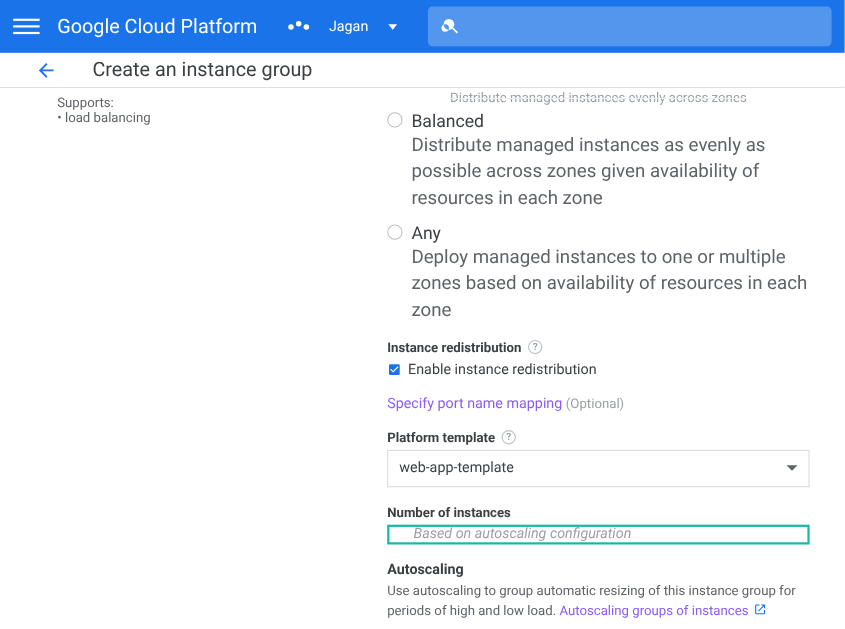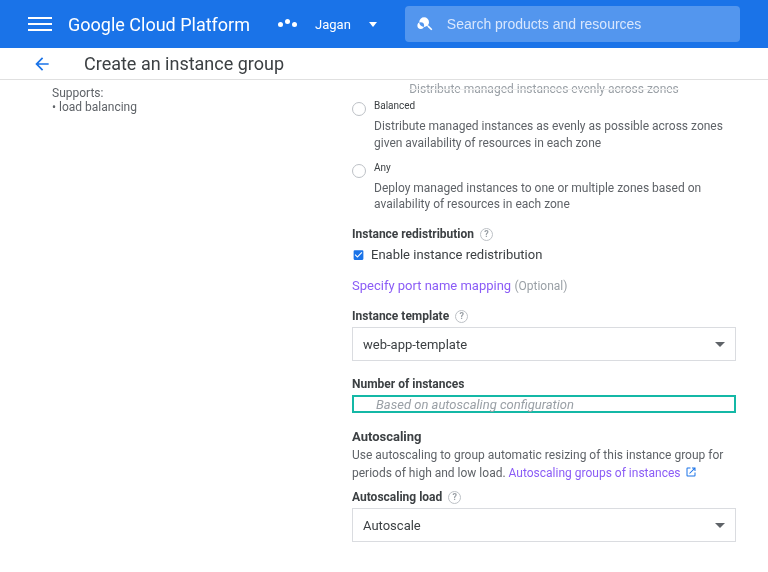--- a/index.html
+++ b/index.html
@@ -1,17 +1,17 @@
 <!DOCTYPE html>
 <html><head>
 <meta charset="utf-8">
 <style>
 * { margin: 0; padding: 0; box-sizing: border-box; }
 body { font-family: Roboto, Arial, sans-serif; font-size: 13px; color: #3c4043; width: 768px; background: #fff; }
-.topbar { background: #1a73e8; height: 48px; display: flex; align-items: center; padding: 0 28px; gap: 8px; }
+.topbar { background: #1a73e8; height: 48px; display: flex; align-items: center; padding: 0 12px; gap: 8px; }
 .hamburger { width: 24px; height: 24px; display: flex; flex-direction: column; justify-content: center; gap: 4px; cursor: pointer; }
 .hamburger span { height: 2px; background: #fff; }
 .brand { color: #fff; font-size: 18px; font-weight: 400; margin-left: 8px; }
 .project-sel { display: flex; align-items: center; gap: 18px; color: #fff; margin-left: 20px; cursor: pointer; }
 .project-sel .dots { display: inline-flex; gap: 2px; }
 .project-sel .dots span { width: 5px; height: 5px; background: #fff; border-radius: 50%; }
 .project-sel .dots span:nth-child(2){ margin-top: -3px;}
 .chev { width: 0; height: 0; border-left: 4px solid transparent; border-right: 4px solid transparent; border-top: 5px solid #fff; }
 .searchwrap { flex: 1; margin-left: 20px; background: rgba(255,255,255,0.25); height: 36px; border-radius: 4px; display: flex; align-items: center; padding: 0 12px; gap: 12px; }
 .searchwrap input { background: transparent; border: none; outline: none; color: #fff; font-size: 14px; flex: 1; }
@@ -19,22 +19,22 @@
 .searchwrap svg { fill: #fff; }
 .subhdr { height: 32px; border-bottom: 1px solid #e0e0e0; display: flex; align-items: center; padding: 0 32px; gap: 32px; }
 .back-arrow { cursor: pointer; fill: #1a73e8; }
 .page-title { font-size: 18px; color: #3c4043; }
 .content { display: flex; }
 .leftcol { width: 340px; padding: 0 16px 0 52px; font-size: 12px; color: #5f6368; }
 .leftcol .sup { margin-top: 6px; }
 .rightcol { flex: 1; padding: 2px 24px 20px 12px; font-size: 13px; max-width: 420px; }
 .radio-row { display: flex; gap: 8px; margin-bottom: 2px; }
 .radio { width: 14px; height: 14px; border: 1px solid #bdc1c6; border-radius: 50%; margin-top: 2px; flex-shrink: 0; }
-.radio-label { color: #3c4043; font-size: 10px; }
-.radio-desc { color: #5f6368; font-size: 12px; margin-left: 22px; margin-bottom: 10px; line-height: 1.4; }
+.radio-label { color: #3c4043; font-size: 16px; }
+.radio-desc { color: #5f6368; font-size: 17px; margin-left: 22px; margin-bottom: 10px; line-height: 1.4; }
 .section-label { font-weight: 700; color: #3c4043; font-size: 12px; margin-top: 14px; display: flex; align-items: center; gap: 6px; }
 .help { width: 13px; height: 13px; border: 1px solid #bdc1c6; border-radius: 50%; display: inline-flex; align-items: center; justify-content: center; font-size: 9px; color: #9aa0a6; }
 .checkbox-row { display: flex; align-items: center; gap: 6px; margin-top: 6px; }
 .chk { width: 13px; height: 13px; display: inline-flex; align-items: center; justify-content: center; }
 .chk svg { fill: #1a73e8; }
 .link { color: #8b5cf6; font-size: 13px; cursor: pointer; }
 .link.small { font-size: 12px; }
 .optional { color: #9aa0a6; font-size: 12px; }
 .select-box { border: 1px solid #dadce0; height: 34px; display: flex; align-items: center; justify-content: space-between; padding: 12px 10px; margin-top: 4px; cursor: pointer; }
 .select-box .tri { width: 0; height: 0; border-left: 5px solid transparent; border-right: 5px solid transparent; border-top: 5px solid #5f6368; }
@@ -61,21 +61,20 @@
         <span></span>
         <span></span>
       </span>
     <span>Jagan</span>
     <span class="chev"></span>
   </div>
   <div class="searchwrap">
     <svg width="18" height="18" viewBox="0 0 24 24">
         <path d="M15.5 14h-.79l-.28-.27A6.471 6.471 0 0016 9.5 6.5 6.5 0 109.5 16c1.61 0 3.09-.59 4.23-1.57l.27.28v.79l5 4.99L20.49 19l-4.99-5zM9.5 14A4.5 4.5 0 115 9.5 4.5 4.5 0 019.5 14z"></path>
       </svg>
-    <input placeholder="Search products and resources" style="">
   </div>
 </div>
 
 <div class="subhdr">
   <svg class="back-arrow" width="20" height="20" viewBox="0 0 24 24">
       <path d="M20 11H7.83l5.59-5.59L12 4l-8 8 8 8 1.41-1.41L7.83 13H20v-2z"></path>
     </svg>
   <div class="page-title">Create an instance group</div>
 </div>
 
@@ -112,21 +111,21 @@
       </span>
       <span>Enable instance redistribution</span>
     </div>
 
     <div class="mt16">
       <span class="link">Specify port name mapping</span>
       <span class="optional">(Optional)</span>
     </div>
 
     <div class="section-label mt16">
-      <span>Instance template</span>
+      <span>Platform template</span>
       <span class="help">?</span>
     </div>
     <div class="select-box">
       <span>web-app-template</span>
       <span class="tri"></span>
     </div>
 
     <div class="section-label mt16">Number of instances</div>
     <div class="input-box">
       <span>Based on autoscaling configuration</span>

